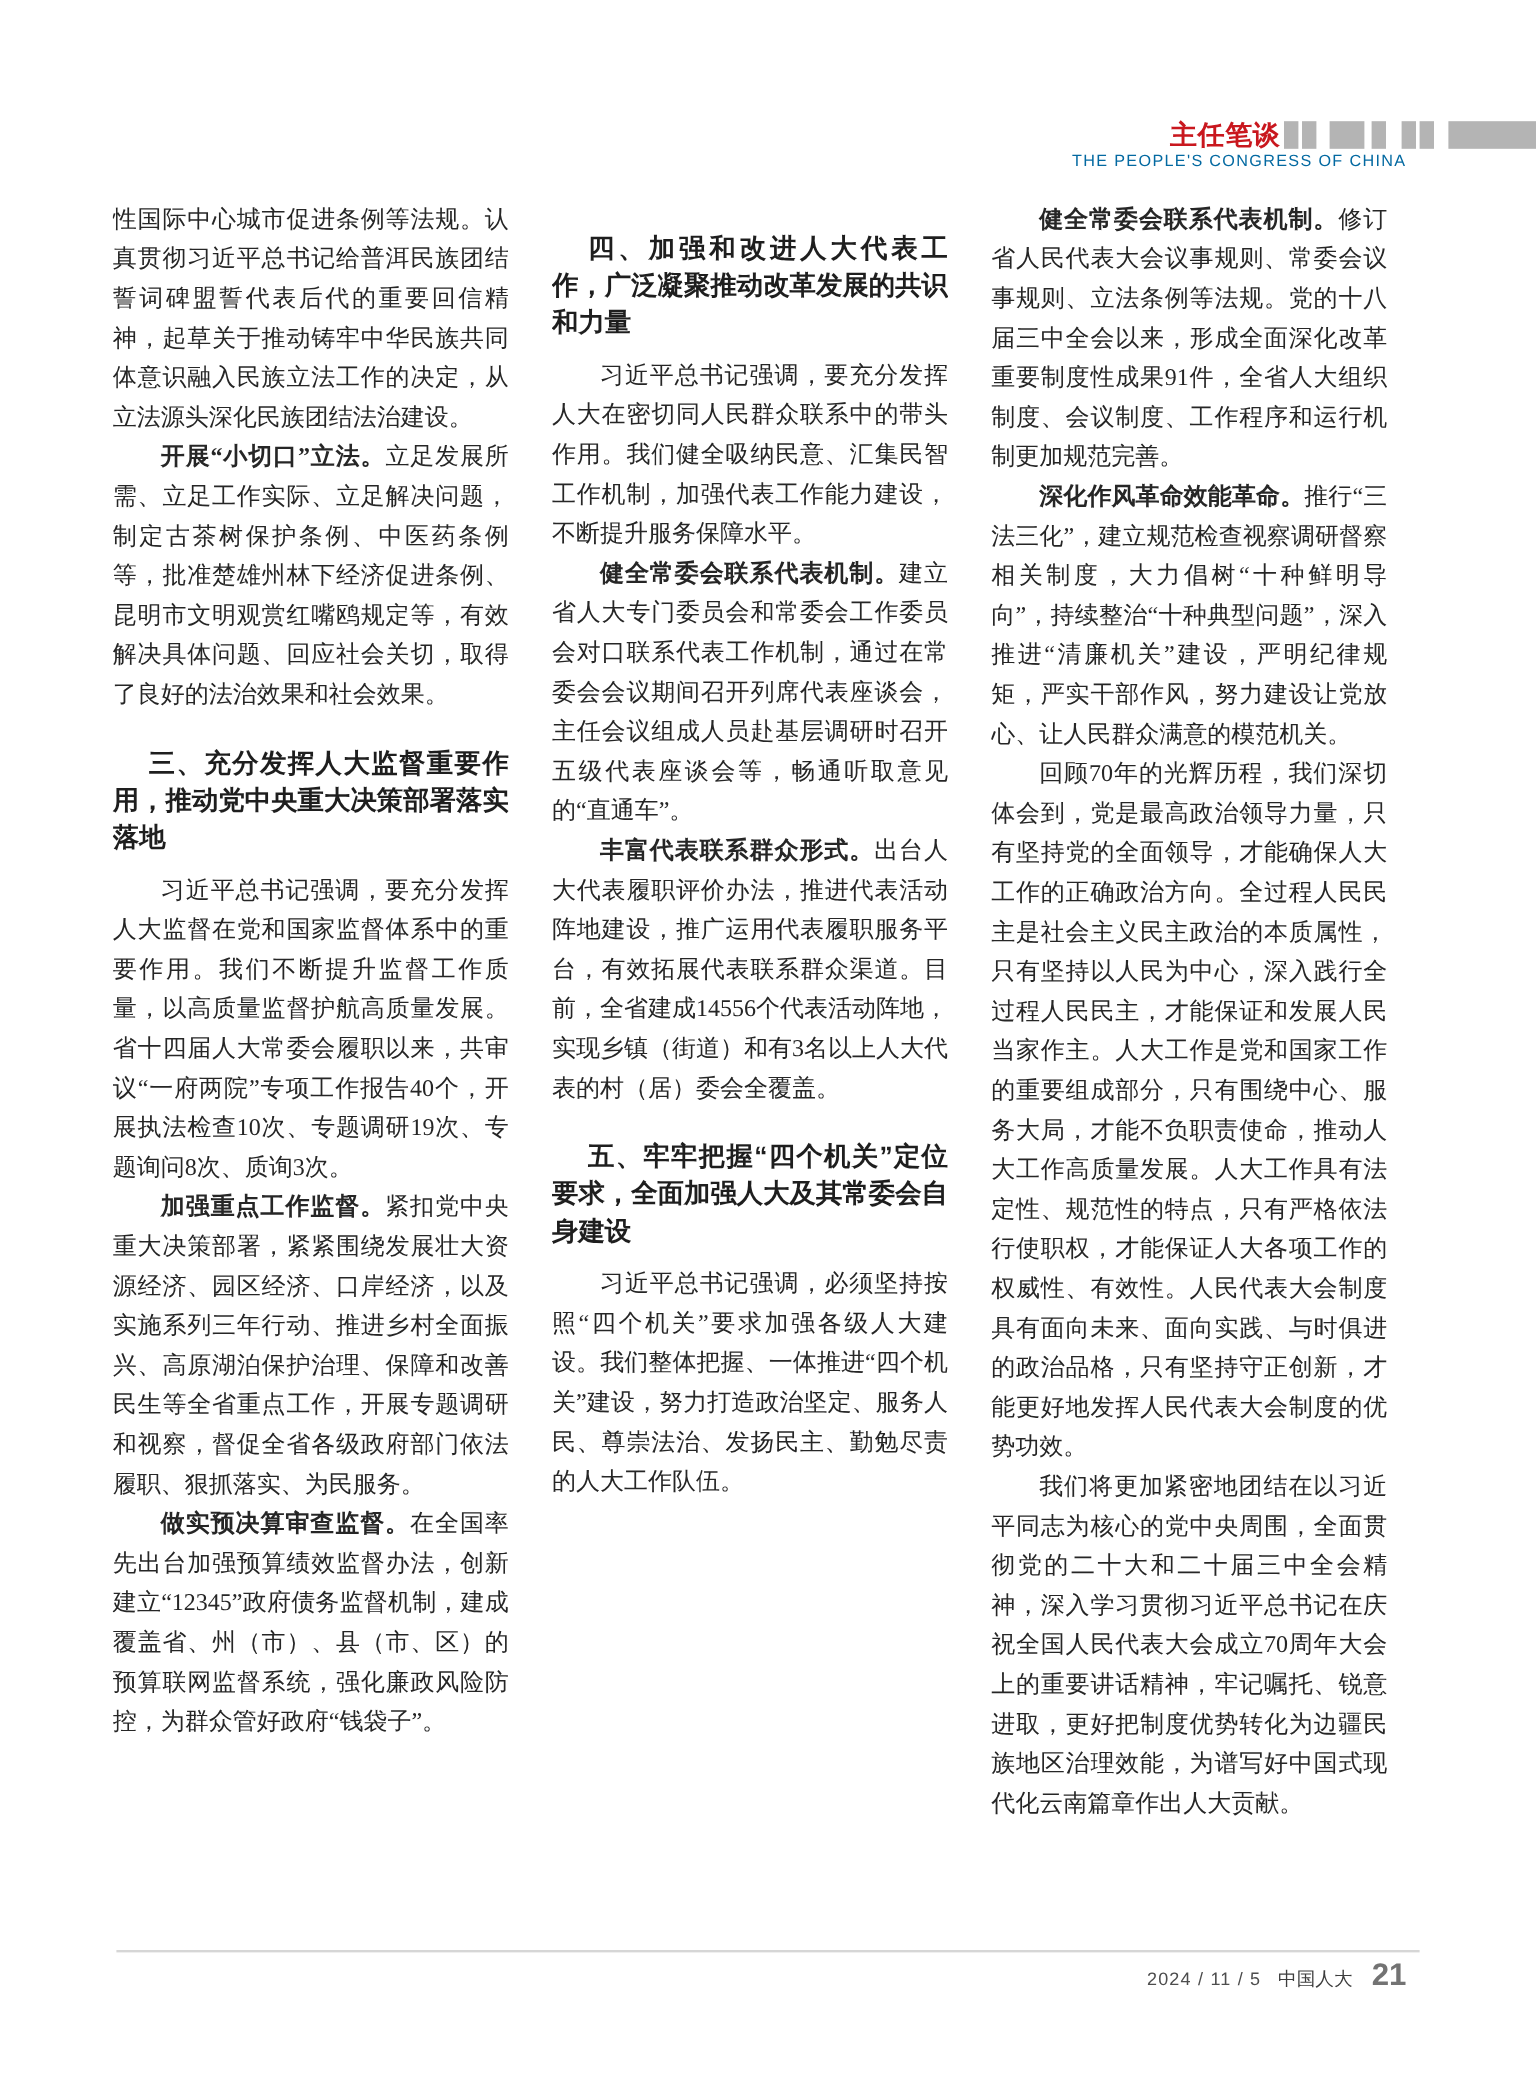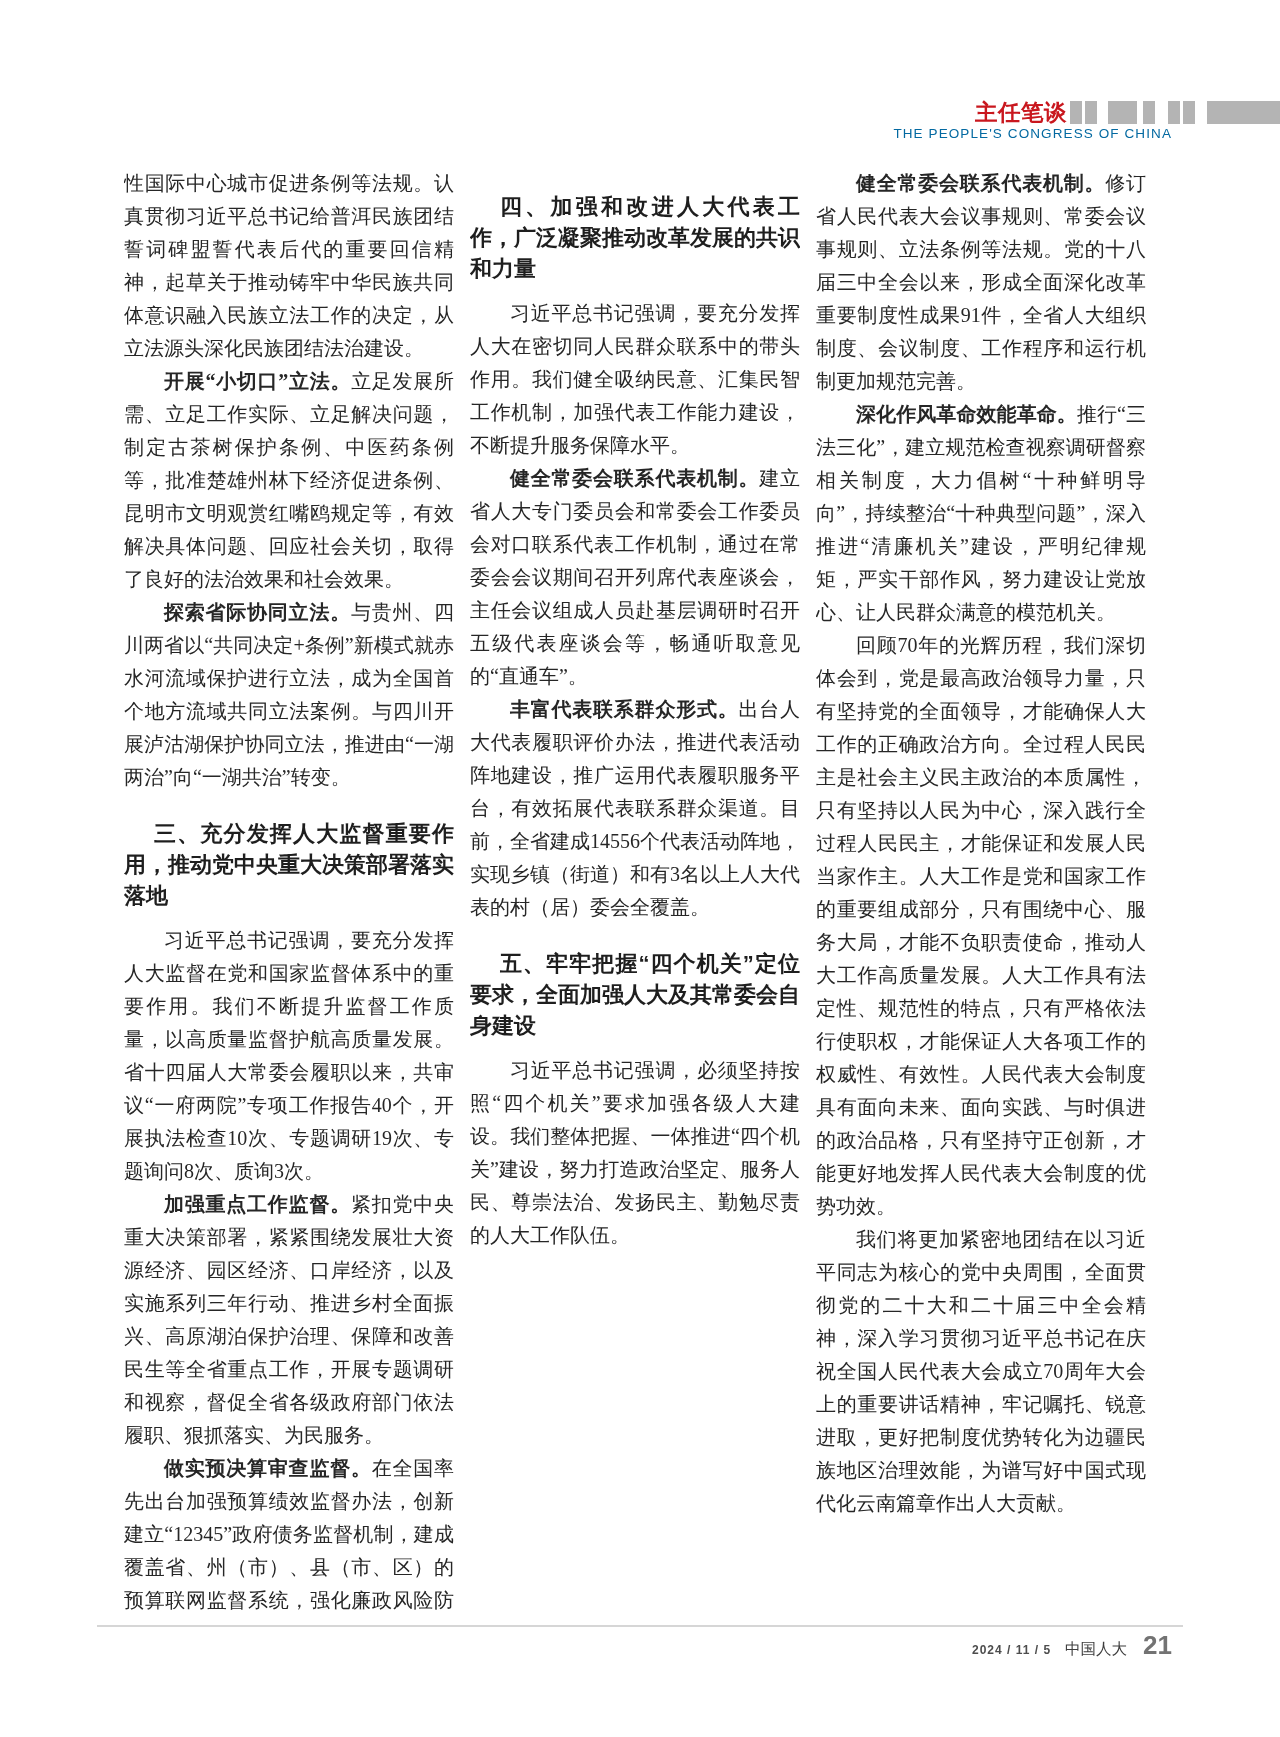--- a/index.html
+++ b/index.html
@@ -26,43 +26,43 @@
   .b5{width:12px;margin-left:13px;}
   .b6{width:12px;margin-left:3px;}
   .b7{width:73px;margin-left:12px;}
   .masthead-sub{
     position:absolute;top:126px;right:108px;
     font-family:"Liberation Sans","DejaVu Sans",sans-serif;
     font-size:13.5px;letter-spacing:1.1px;color:#0369a1;white-space:nowrap;
   }
   
   .content{
-    position:absolute;top:167px;left:124px;width:1062px;height:1452px;
-    display:flex;column-gap:16px;overflow:hidden;
+    position:absolute;top:167px;left:94px;width:1062px;height:1452px;
+    display:flex;column-gap:36px;overflow:hidden;
   }
   .col{width:330px;flex:0 0 330px;overflow:hidden;}
   .para{
     margin:0;font-size:20px;line-height:33px;text-align:justify;
     text-indent:2em;color:#262626;
   }
   .para.noindent{text-indent:0;}
   .lead{font-weight:bold;}
   .h-section{
     font-family:"Liberation Sans","DejaVu Sans",sans-serif;
     font-weight:bold;font-size:22px;line-height:31px;color:#1e1e1e;
     text-align:justify;text-indent:30px;margin:24px 0 13px 0;
   }
   
   .rule{position:absolute;top:1625px;left:97px;width:1086px;height:2px;background:#d6d6d6;}
   .pagefoot{
     position:absolute;top:1630px;right:108px;
     display:flex;align-items:baseline;white-space:nowrap;
   }
-  .foot-date{font-size:12px;color:#4d4d4d;letter-spacing:1px;
-    font-family:"Liberation Sans","DejaVu Sans",sans-serif;font-weight:bold;}
+  .foot-date{font-size:15px;color:#4d4d4d;letter-spacing:1px;
+    font-family:"Liberation Sans","DejaVu Sans",sans-serif;}
   .foot-mag{font-size:15.5px;color:#3d3d3d;margin-left:14px;}
   .pagenum{
     font-family:"Liberation Sans","DejaVu Sans",sans-serif;
     font-size:26px;color:#737373;margin-left:16px;font-weight:700;
   }
 </style>
 </head>
 <body>
 
 <div class="page">
@@ -81,21 +81,20 @@
       </span>
     </div>
     <div class="masthead-sub">THE PEOPLE'S CONGRESS OF CHINA</div>
   </div>
 
   <div class="content">
 
     <section class="col">
       <p class="para noindent">性国际中心城市促进条例等法规。认真贯彻习近平总书记给普洱民族团结誓词碑盟誓代表后代的重要回信精神，起草关于推动铸牢中华民族共同体意识融入民族立法工作的决定，从立法源头深化民族团结法治建设。</p>
       <p class="para"><span class="lead">开展“小切口”立法。</span><span>立足发展所需、立足工作实际、立足解决问题，制定古茶树保护条例、中医药条例等，批准楚雄州林下经济促进条例、昆明市文明观赏红嘴鸥规定等，有效解决具体问题、回应社会关切，取得了良好的法治效果和社会效果。</span></p>
-      <p class="para"><span class="lead">探索省际协同立法。</span><span>与贵州、四川两省以“共同决定+条例”新模式就赤水河流域保护进行立法，成为全国首个地方流域共同立法案例。与四川开展泸沽湖保护协同立法，推进由“一湖两治”向“一湖共治”转变。</span></p>
       <h3 class="h-section">三、充分发挥人大监督重要作用，推动党中央重大决策部署落实落地</h3>
       <p class="para">习近平总书记强调，要充分发挥人大监督在党和国家监督体系中的重要作用。我们不断提升监督工作质量，以高质量监督护航高质量发展。省十四届人大常委会履职以来，共审议“一府两院”专项工作报告40个，开展执法检查10次、专题调研19次、专题询问8次、质询3次。</p>
       <p class="para"><span class="lead">加强重点工作监督。</span><span>紧扣党中央重大决策部署，紧紧围绕发展壮大资源经济、园区经济、口岸经济，以及实施系列三年行动、推进乡村全面振兴、高原湖泊保护治理、保障和改善民生等全省重点工作，开展专题调研和视察，督促全省各级政府部门依法履职、狠抓落实、为民服务。</span></p>
       <p class="para"><span class="lead">做实预决算审查监督。</span><span>在全国率先出台加强预算绩效监督办法，创新建立“12345”政府债务监督机制，建成覆盖省、州（市）、县（市、区）的预算联网监督系统，强化廉政风险防控，为群众管好政府“钱袋子”。</span></p>
 
     </section>
 
     <section class="col">
       <h3 class="h-section">四、加强和改进人大代表工作，广泛凝聚推动改革发展的共识和力量</h3>
       <p class="para">习近平总书记强调，要充分发挥人大在密切同人民群众联系中的带头作用。我们健全吸纳民意、汇集民智工作机制，加强代表工作能力建设，不断提升服务保障水平。</p>

